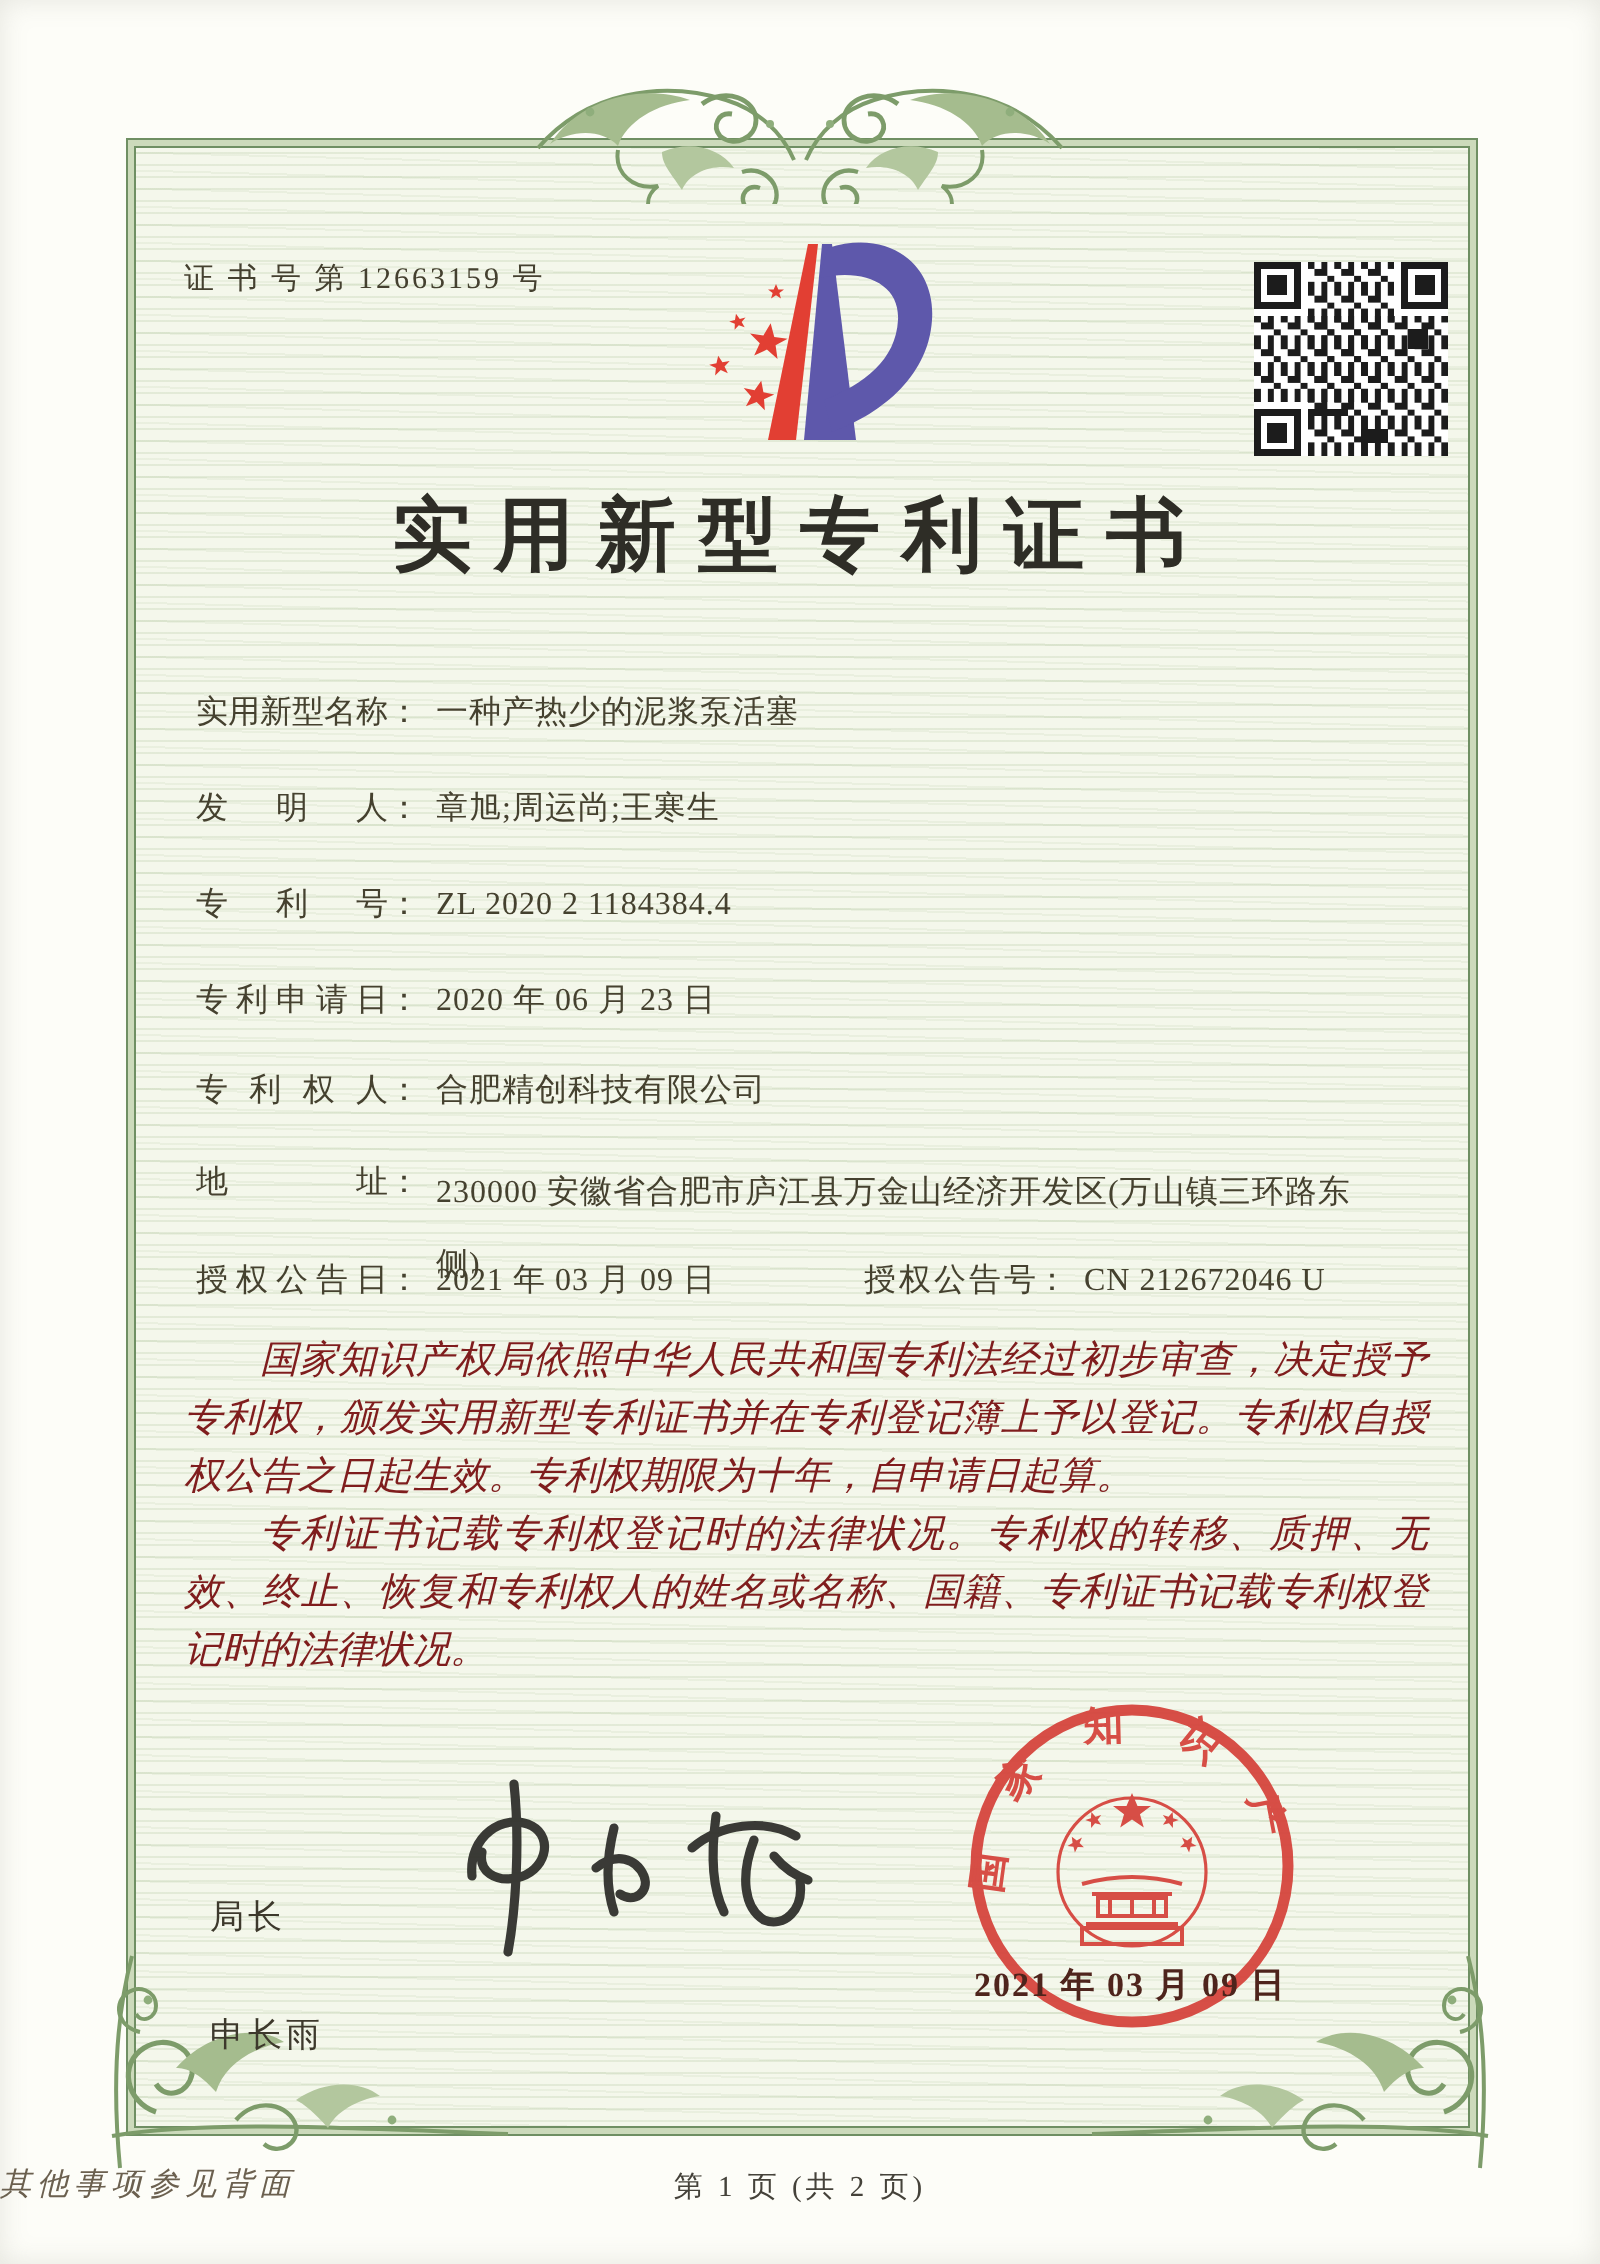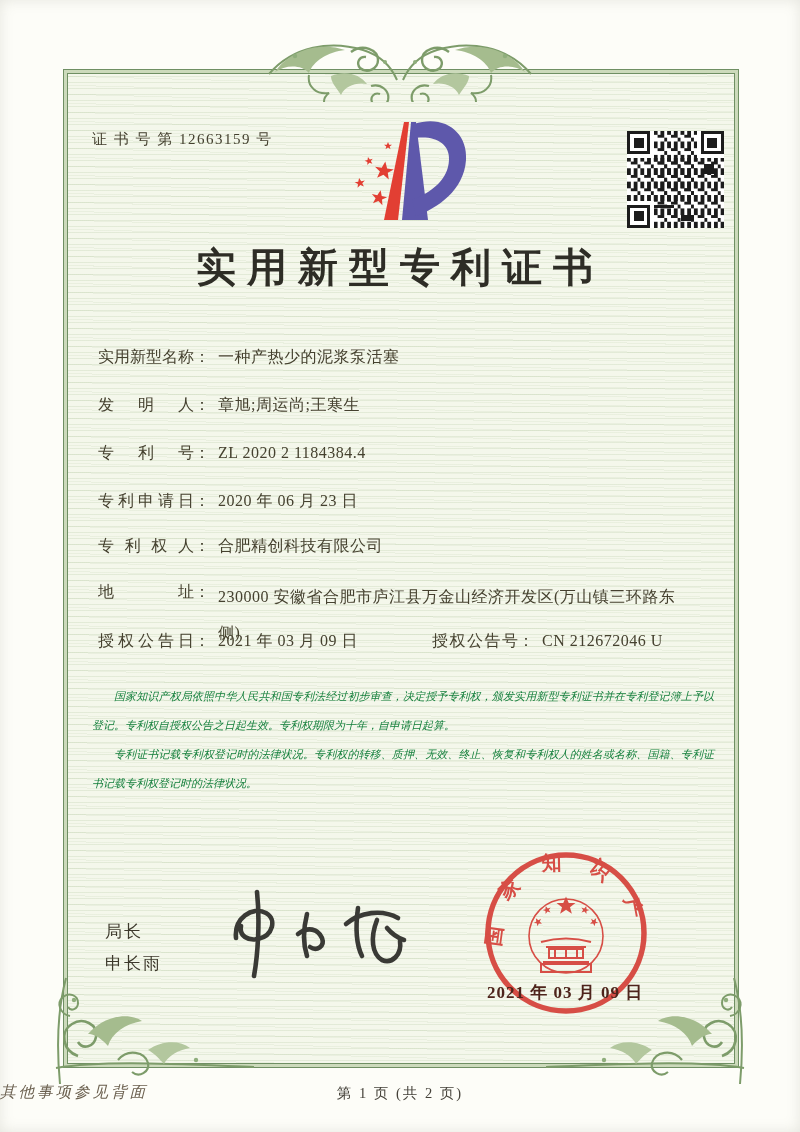--- a/index.html
+++ b/index.html
@@ -40,27 +40,27 @@
   .colon{display:inline-block;vertical-align:top;}
   .fvalue{display:inline-block;margin-left:8px;vertical-align:top;letter-spacing:.5px;}
   .r0{top:344px}.r1{top:392px}.r2{top:440px}.r3{top:488px}.r4{top:533px}.r5{top:579px}.r6{top:628px}
   .r5 .fvalue{white-space:normal;width:468px;line-height:36px;}
   .pair-right{position:absolute;left:334px;top:0;}
   .pair-right .flabel{width:86px;}
 
   
   .body-text{
     position:absolute;left:92px;top:666px;width:622px;z-index:3;
-    font-size:11px;line-height:29px;color:#15803d;text-align:justify;font-style:italic;margin-top:16px;
+    font-size:19px;line-height:29px;color:#7f1d1d;text-align:justify;font-style:italic;
   }
   .body-text p{margin:0;text-indent:2em;}
 
   
   .signer{position:absolute;left:105px;top:916px;font-size:17px;color:#3d392c;z-index:3;line-height:32px;}
-  .signer div{letter-spacing:2px;}
+  .signer div{letter-spacing:2px;margin-top:27px;}
   .signature{position:absolute;left:210px;top:878px;z-index:3;}
 
   
   .seal{position:absolute;left:483px;top:850px;z-index:4;opacity:.93;}
   .seal-date{position:absolute;left:487px;top:981px;font-size:17px;letter-spacing:1px;color:#4e241c;font-weight:600;z-index:5;}
 
   
   .page-note{position:absolute;left:0;top:1037px;width:800px;text-align:center;font-size:14.5px;letter-spacing:2px;color:#45423a;z-index:3;margin-top:47px;}
   .back-note{position:absolute;left:0;top:1082px;width:800px;text-align:left;font-size:15.5px;letter-spacing:3px;color:#6b604f;font-style:italic;z-index:3;}
 </style>

